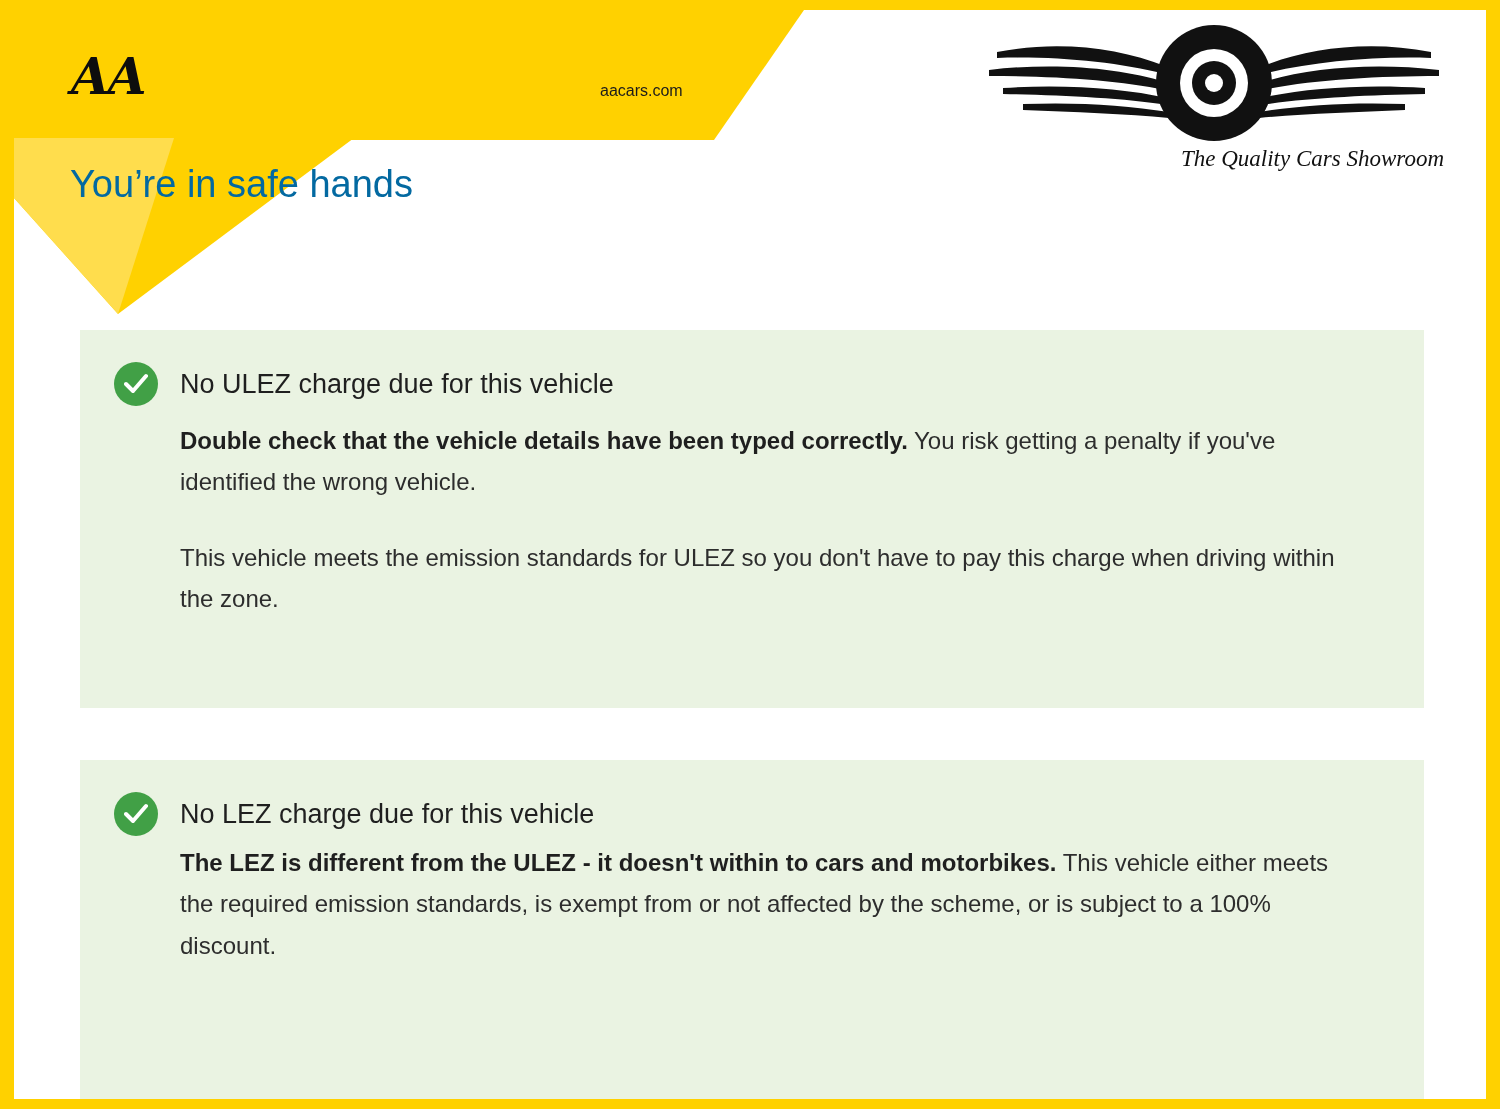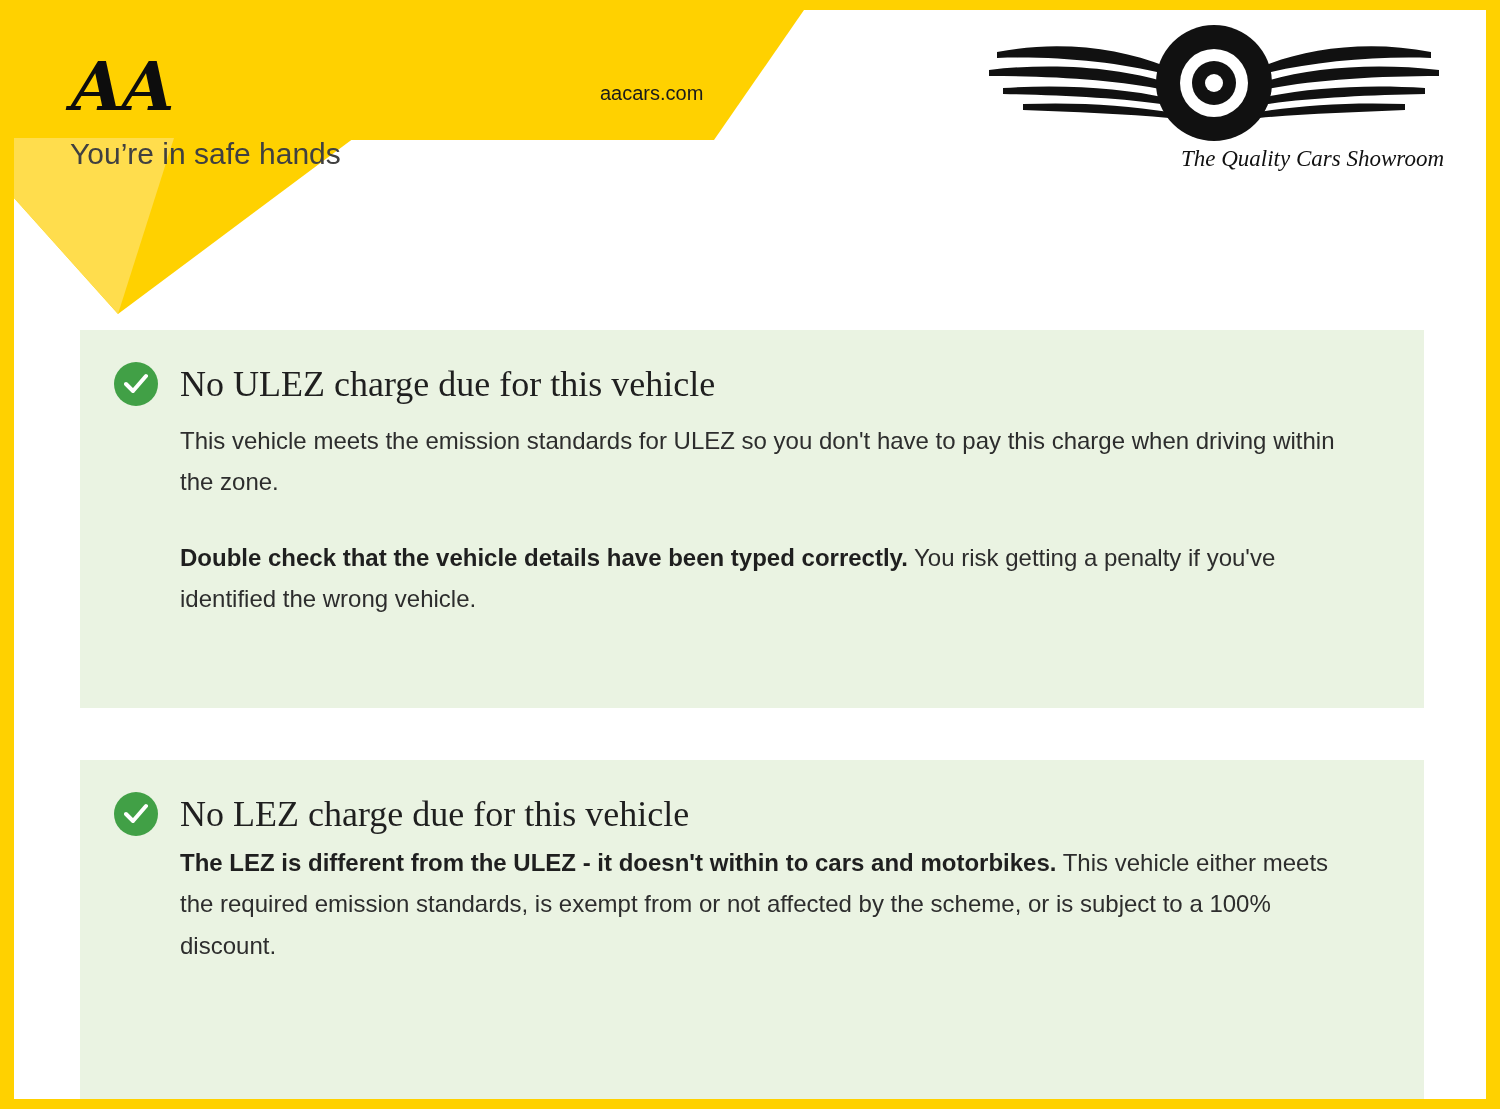--- a/index.html
+++ b/index.html
@@ -57,40 +57,40 @@
     background: #ffdd4d;
     clip-path: polygon(0 0, 160px 0, 104px 176px, 0 60px);
   }
   .aa-logo {
     position: absolute;
     left: 57px;
     top: 42px;
     font-family: "DejaVu Serif", serif;
     font-weight: bold;
     font-style: italic;
-    font-size: 68px;
+    font-size: 50px;
     letter-spacing: -2px;
     color: #0d0d0d;
     line-height: 1;
   }
   .aa-site {
     position: absolute;
     left: 586px;
     top: 72px;
     font-family: "Liberation Sans", sans-serif;
-    font-size: 20px;
+    font-size: 16px;
     color: #1b1b1b;
   }
   .aa-tagline {
     position: absolute;
     left: 56px;
-    top: 127px;
-    font-family: "Liberation Sans", sans-serif;
-    font-size: 30px;
-    color: #404040;
+    top: 153px;
+    font-family: "Liberation Sans", sans-serif;
+    font-size: 38px;
+    color: #0369a1;
   }
 
   
   .flexy {
     position: absolute;
     right: 42px;
     top: 12px;
     width: 460px;
     height: 245px;
     text-align: center;
@@ -138,22 +138,22 @@
   .tick {
     flex: 0 0 auto;
     width: 44px;
     height: 44px;
     border-radius: 50%;
     background: #41a046;
     position: relative;
   }
   .tick svg { position: absolute; left: 10px; top: 11px; }
   .panel-title {
-    font-family: Liberation Serif, serif;
-    font-size: 36px;
+    font-family: Liberation Sans, sans-serif;
+    font-size: 27px;
     color: #1f1f1f;
   }
   .panel-body {
     margin-left: 66px;
     margin-top: 14px;
     font-family: "Liberation Sans", sans-serif;
     font-size: 24px;
     line-height: 1.72;
     color: #2d2d2d;
     max-width: 1180px;
@@ -204,22 +204,22 @@
   <div class="panel" id="panel-ulez">
     <div class="panel-head">
       <span class="tick">
         <svg width="24" height="22" viewBox="0 0 24 22">
           <path d="M2 11 L9 18 L22 3" stroke="#ffffff" stroke-width="4" fill="none" stroke-linecap="round" stroke-linejoin="round"></path>
         </svg>
       </span>
       <span class="panel-title">No ULEZ charge due for this vehicle</span>
     </div>
     <div class="panel-body">
+      <p><span class="b">Double check that the vehicle details have been typed correctly.</span><span> You risk getting a penalty if you've identified the wrong vehicle.</span></p>
       <p><span>This vehicle meets the emission standards for ULEZ so you don't have to pay this charge when driving within the zone.</span></p>
-      <p><span class="b">Double check that the vehicle details have been typed correctly.</span><span> You risk getting a penalty if you've identified the wrong vehicle.</span></p>
     </div>
   </div>
 
   <div class="panel" id="panel-lez">
     <div class="panel-head">
       <span class="tick">
         <svg width="24" height="22" viewBox="0 0 24 22">
           <path d="M2 11 L9 18 L22 3" stroke="#ffffff" stroke-width="4" fill="none" stroke-linecap="round" stroke-linejoin="round"></path>
         </svg>
       </span>

